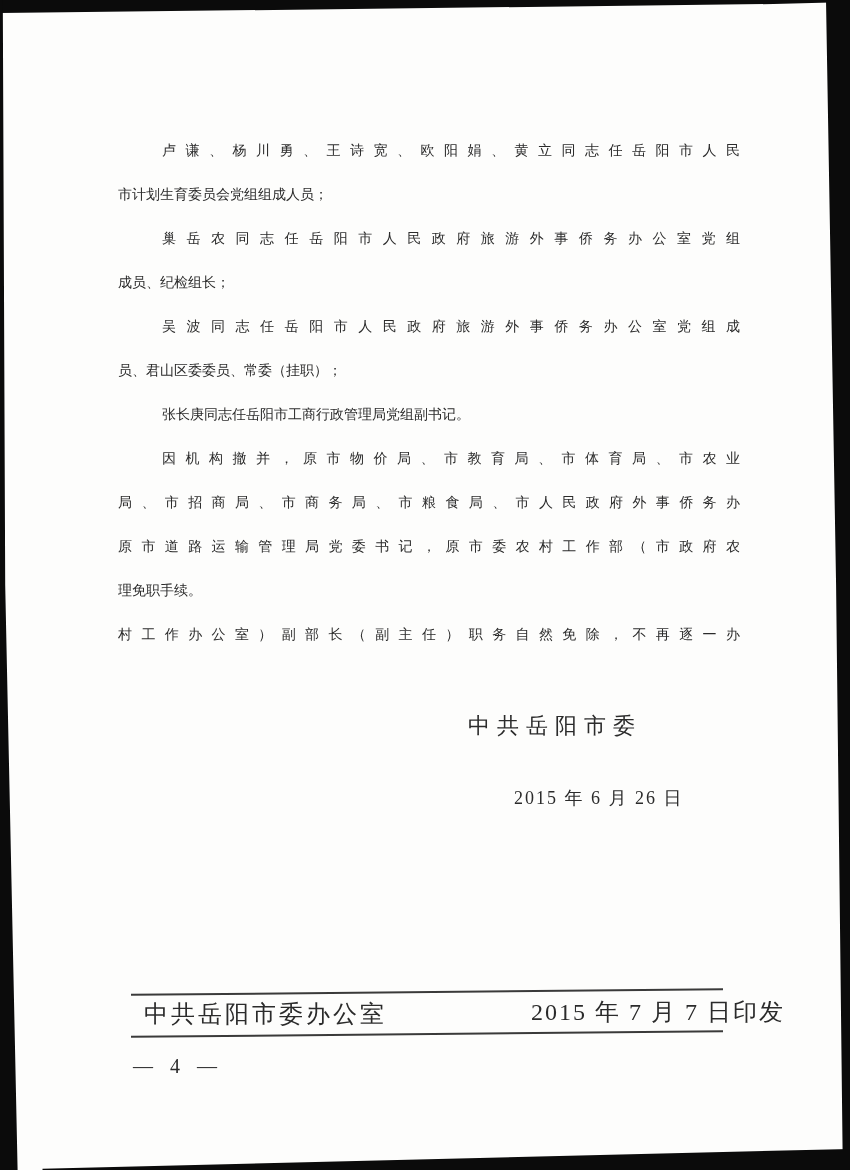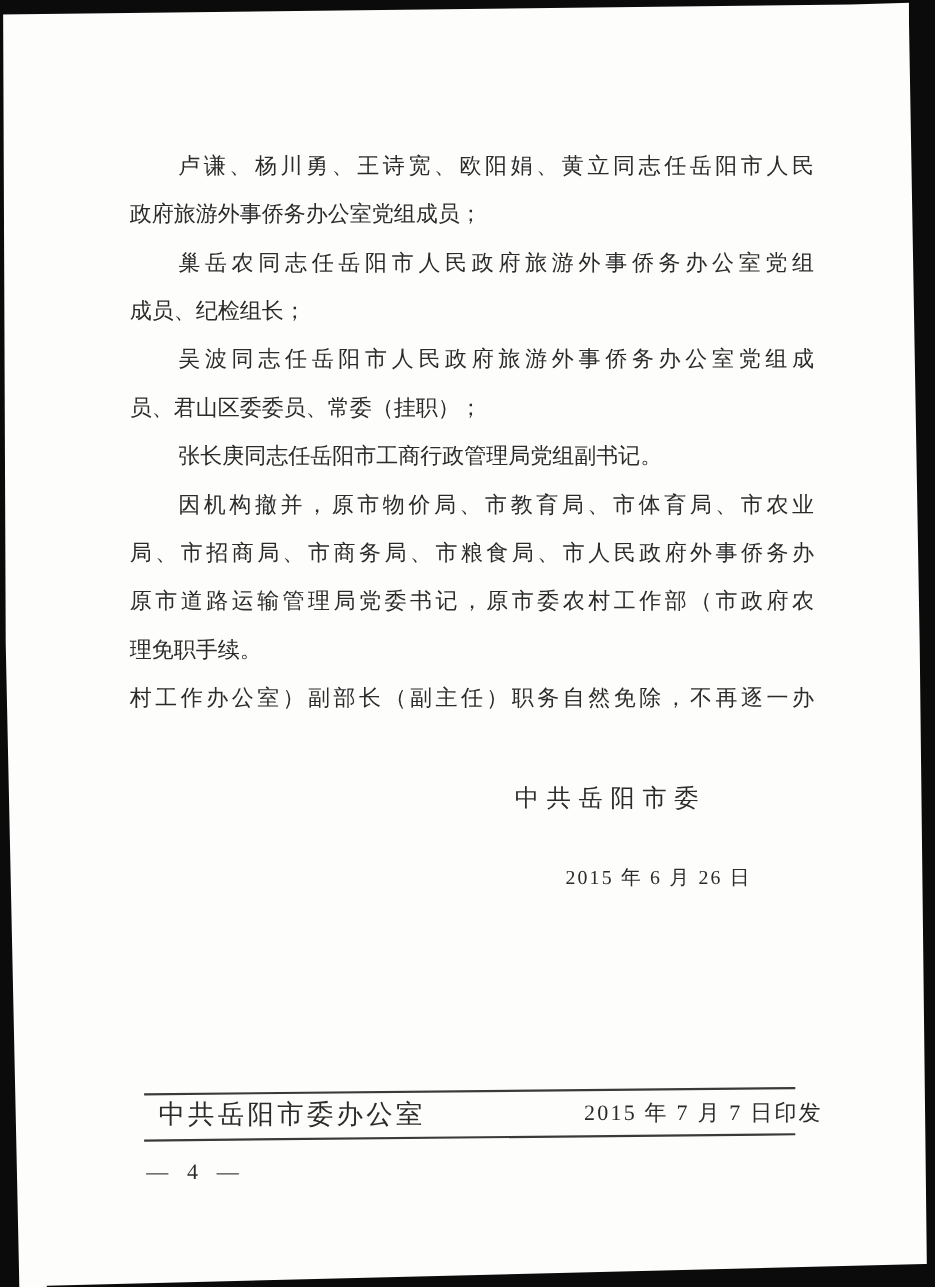--- a/index.html
+++ b/index.html
@@ -33,21 +33,21 @@
   }
 
   
   .body-text {
     position: absolute;
     left: 118px; top: 129px; width: 622px;
   }
   .line {
     height: 44px;
     line-height: 44px;
-    font-size: 20px;
+    font-size: 14px;
     white-space: nowrap;
     letter-spacing: 0;
   }
   .line.justify {
     white-space: normal;
     text-align: justify;
     text-align-last: justify;
     text-justify: inter-character;
   }
   .line.indent { text-indent: 44px; }
@@ -68,39 +68,39 @@
     background: #3a3a3a; transform: rotate(-0.55deg);
   }
   .footer-rule.top-rule { top: 991px; }
   .footer-rule.bottom-rule { top: 1033px; }
   .footer-issuer {
     position: absolute; left: 144px; top: 999px;
     font-size: 24px; letter-spacing: 3px; line-height: 30px;
   }
   .footer-print-date {
     position: absolute; left: 531px; top: 997px;
-    font-size: 20px; letter-spacing: 2px; line-height: 30px;
+    font-size: 24px; letter-spacing: 2px; line-height: 30px;
   }
   .page-number {
     position: absolute; left: 133px; top: 1052px;
     font-size: 20px; letter-spacing: 6px; line-height: 28px;
   }
 </style>
 </head>
 <body>
 
 <div class="page">
   <div class="scan-edge top"></div>
   <div class="scan-edge left"></div>
   <div class="scan-edge right"></div>
   <div class="scan-edge bottom"></div>
 
   <main class="body-text" id="body-lines">
       <div class="line indent justify">卢谦、杨川勇、王诗宽、欧阳娟、黄立同志任岳阳市人民</div>
-      <div class="line">政府旅游外事侨务办公室党组成员；</div>
+      <div class="line">市计划生育委员会党组组成人员；</div>
       <div class="line indent justify">巢岳农同志任岳阳市人民政府旅游外事侨务办公室党组</div>
       <div class="line">成员、纪检组长；</div>
       <div class="line indent justify">吴波同志任岳阳市人民政府旅游外事侨务办公室党组成</div>
       <div class="line">员、君山区委委员、常委（挂职）；</div>
       <div class="line indent">张长庚同志任岳阳市工商行政管理局党组副书记。</div>
       <div class="line indent justify">因机构撤并，原市物价局、市教育局、市体育局、市农业</div>
       <div class="line justify">局、市招商局、市商务局、市粮食局、市人民政府外事侨务办</div>
       <div class="line justify">原市道路运输管理局党委书记，原市委农村工作部（市政府农</div>
       <div class="line">理免职手续。</div>
       <div class="line justify">村工作办公室）副部长（副主任）职务自然免除，不再逐一办</div>

